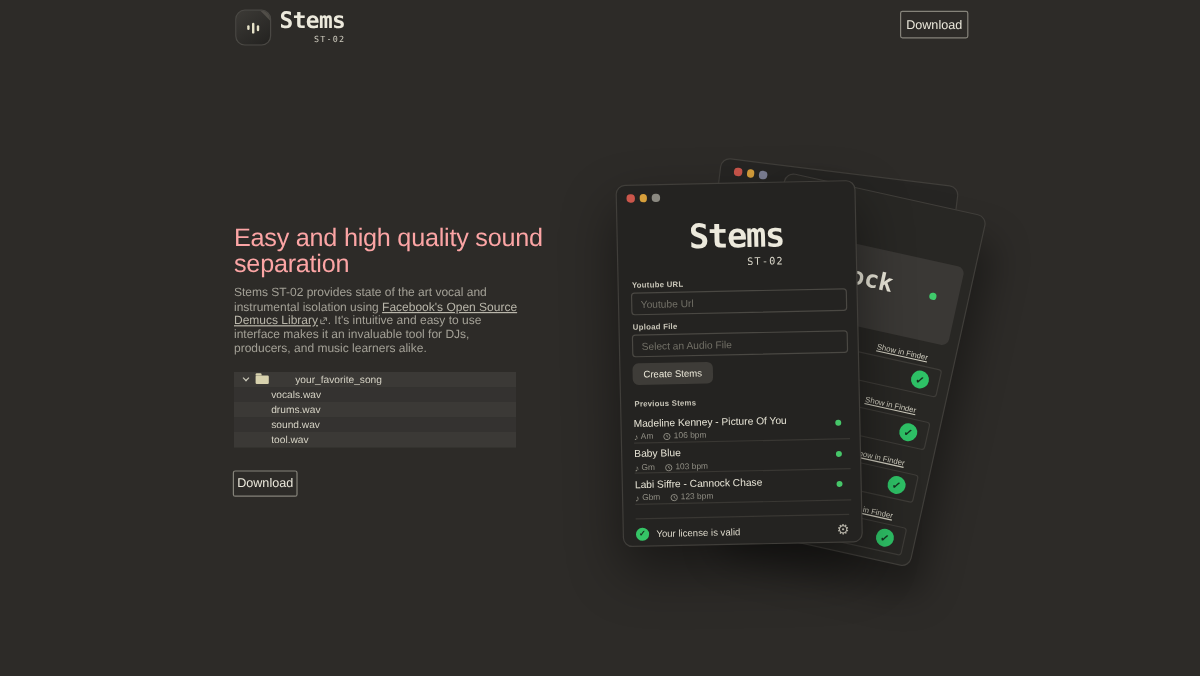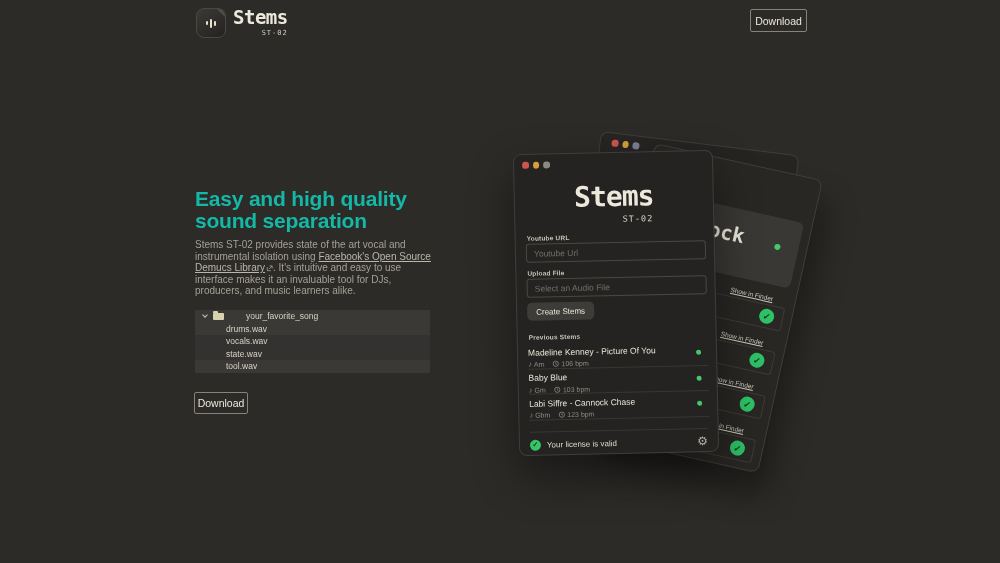--- a/index.html
+++ b/index.html
@@ -19,21 +19,21 @@
   .logo-title { font-family:"DejaVu Sans Mono", monospace; font-size:19px; font-weight:bold; color:#ece9dc; line-height:19px; letter-spacing:-0.5px;}
   .logo-sub { font-family:"DejaVu Sans Mono", monospace; font-size:7px; color:#cfccbf; letter-spacing:1px; margin-top:2px;}
 
   .btn-outline { background:transparent; border:1px solid #85837a; color:#eae7da; border-radius:2px;
     font-family:"Liberation Sans", sans-serif; font-size:10.5px; cursor:pointer; }
   .btn-dl-header { position:absolute; left:750px; top:9px; width:57px; height:23px; }
   .btn-dl-hero   { position:absolute; left:194px; top:392px; width:54px; height:22px; }
 
   
   .hero-h1 { position:absolute; left:195px; top:188px; width:270px; font-size:21px; line-height:22px;
-    font-weight:700; color:#14b8a6; letter-spacing:-0.2px; }
+    font-weight:400; color:#fca5a5; letter-spacing:-0.2px; }
   .hero-p { position:absolute; left:195px; top:239px; width:240px; font-size:10px; line-height:11.5px; color:#a3a096; }
   .hero-p a { color:#b9b6aa; text-decoration:underline; cursor:pointer; }
   .ext-ico { display:inline-block; vertical-align:-1px; margin-left:1px; }
 
   
   .tree { position:absolute; left:195px; top:310px; width:235px; font-size:8.5px; color:#d5d2c4; }
   .tree-row { height:12.5px; display:flex; align-items:center; }
   .tree-row.odd { background:#3b3936; }
   .tree-row.even { background:#343230; }
   .chev { width:4px; height:4px; border-right:1px solid #c9c6b8; border-bottom:1px solid #c9c6b8;
@@ -119,28 +119,28 @@
   <p class="hero-p"><span>Stems ST-02 provides state of the art vocal and instrumental isolation using </span><a>Facebook's Open Source Demucs Library</a><svg class="ext-ico" width="7" height="7" viewBox="0 0 8 8">
         <path d="M1.5 2.5 V6.5 H5.5 M4 1 H7 V4 M7 1 L3.5 4.5" fill="none" stroke="#a5a399" stroke-width="0.9"></path>
       </svg><span>. It's intuitive and easy to use interface makes it an invaluable tool for DJs, producers, and music learners alike.</span></p>
 
   <div class="tree">
     <div class="tree-row odd">
       <span class="chev"></span>
       <span class="folder"></span>
       <span class="tree-name">your_favorite_song</span>
     </div>
+    <div class="tree-row even">
+      <span class="tree-file">vocals.wav</span>
+    </div>
     <div class="tree-row odd">
       <span class="tree-file">drums.wav</span>
     </div>
     <div class="tree-row even">
-      <span class="tree-file">vocals.wav</span>
-    </div>
-    <div class="tree-row even">
-      <span class="tree-file">state.wav</span>
+      <span class="tree-file">sound.wav</span>
     </div>
     <div class="tree-row odd">
       <span class="tree-file">tool.wav</span>
     </div>
   </div>
 
   <button class="btn-outline btn-dl-hero">Download</button>
 
   <div class="win win2">
     <div class="dots">

